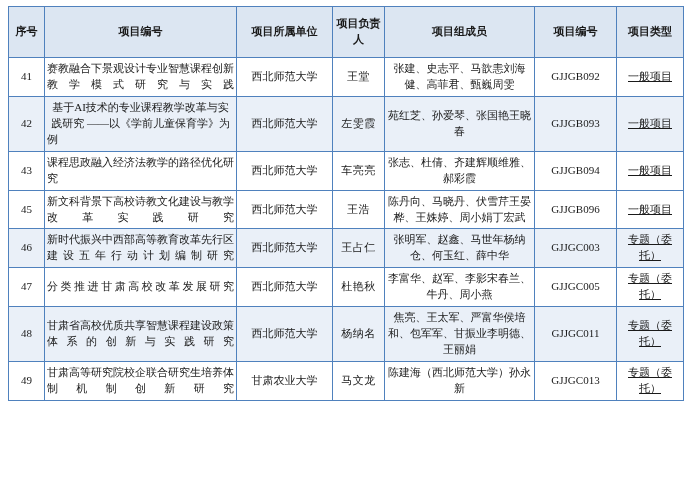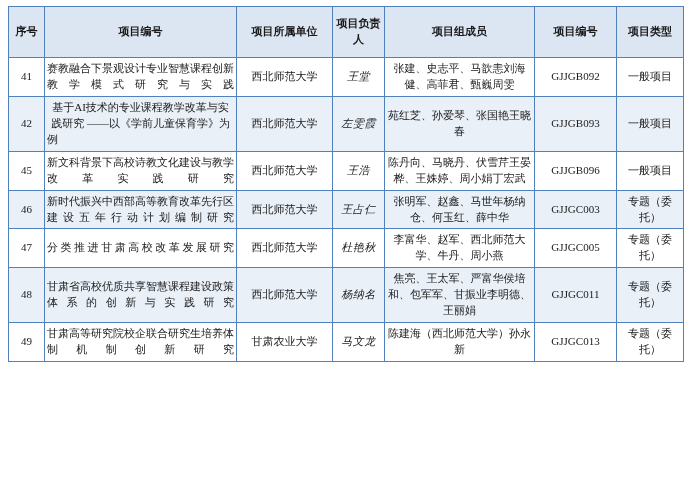--- a/index.html
+++ b/index.html
@@ -59,24 +59,24 @@
 
   td.cell-no { font-size: 12px; font-family: Liberation Serif, serif; }
   td.cell-name {
     text-align: justify;
     text-align-last: justify;
     padding-left: 6px;
     padding-right: 6px;
     line-height: 1.55;
   }
   td.cell-unit { font-size: 11.5px; }
-  td.cell-leader { font-size: 11.5px; letter-spacing: 0.5px; font-style: italic; }
+  td.cell-leader { font-size: 11.5px; letter-spacing: 0.5px; }
   td.cell-members { line-height: 1.5; padding-left: 4px; padding-right: 4px; }
   td.cell-code { font-size: 11px; font-family: "Liberation Serif", serif; margin-left: 24px; }
-  td.cell-type { font-size: 11.5px; line-height: 1.4; }
+  td.cell-type { font-size: 11.5px; line-height: 1.4; text-decoration: underline; }
 </style>
 </head>
 <body>
 
 <div class="table-wrap">
   <table class="project-table">
     <colgroup>
       <col class="c-no">
       <col class="c-name">
       <col class="c-unit">
@@ -109,20 +109,29 @@
       <tr class="alt">
         <td class="cell-no">42</td>
         <td class="cell-name">基于AI技术的专业课程教学改革与实践研究 ——以《学前儿童保育学》为例</td>
         <td class="cell-unit">西北师范大学</td>
         <td class="cell-leader">左雯霞</td>
         <td class="cell-members">苑红芝、孙爱琴、张国艳王晓春</td>
         <td class="cell-code">GJJGB093</td>
         <td class="cell-type">一般项目</td>
       </tr>
       <tr>
+        <td class="cell-no">43</td>
+        <td class="cell-name">课程思政融入经济法教学的路径优化研究</td>
+        <td class="cell-unit">西北师范大学</td>
+        <td class="cell-leader">车亮亮</td>
+        <td class="cell-members">张志、杜倩、齐建辉顺维雅、郝彩霞</td>
+        <td class="cell-code">GJJGB094</td>
+        <td class="cell-type">一般项目</td>
+      </tr>
+      <tr>
         <td class="cell-no">45</td>
         <td class="cell-name">新文科背景下高校诗教文化建设与教学改革实践研究</td>
         <td class="cell-unit">西北师范大学</td>
         <td class="cell-leader">王浩</td>
         <td class="cell-members">陈丹向、马晓丹、伏雪芹王晏桦、王姝婷、周小娟丁宏武</td>
         <td class="cell-code">GJJGB096</td>
         <td class="cell-type">一般项目</td>
       </tr>
       <tr class="alt">
         <td class="cell-no">46</td>
@@ -131,21 +140,21 @@
         <td class="cell-leader">王占仁</td>
         <td class="cell-members">张明军、赵鑫、马世年杨纳仓、何玉红、薛中华</td>
         <td class="cell-code">GJJGC003</td>
         <td class="cell-type">专题（委托）</td>
       </tr>
       <tr>
         <td class="cell-no">47</td>
         <td class="cell-name">分类推进甘肃高校改革发展研究</td>
         <td class="cell-unit">西北师范大学</td>
         <td class="cell-leader">杜艳秋</td>
-        <td class="cell-members">李富华、赵军、西北师范大学、牛丹、周小燕</td>
+        <td class="cell-members">李富华、赵军、李影宋春兰、牛丹、周小燕</td>
         <td class="cell-code">GJJGC005</td>
         <td class="cell-type">专题（委托）</td>
       </tr>
       <tr class="alt">
         <td class="cell-no">48</td>
         <td class="cell-name">甘肃省高校优质共享智慧课程建设政策体系的创新与实践研究</td>
         <td class="cell-unit">西北师范大学</td>
         <td class="cell-leader">杨纳名</td>
         <td class="cell-members">焦亮、王太军、严富华侯培和、包军军、甘振业李明德、王丽娟</td>
         <td class="cell-code">GJJGC011</td>

